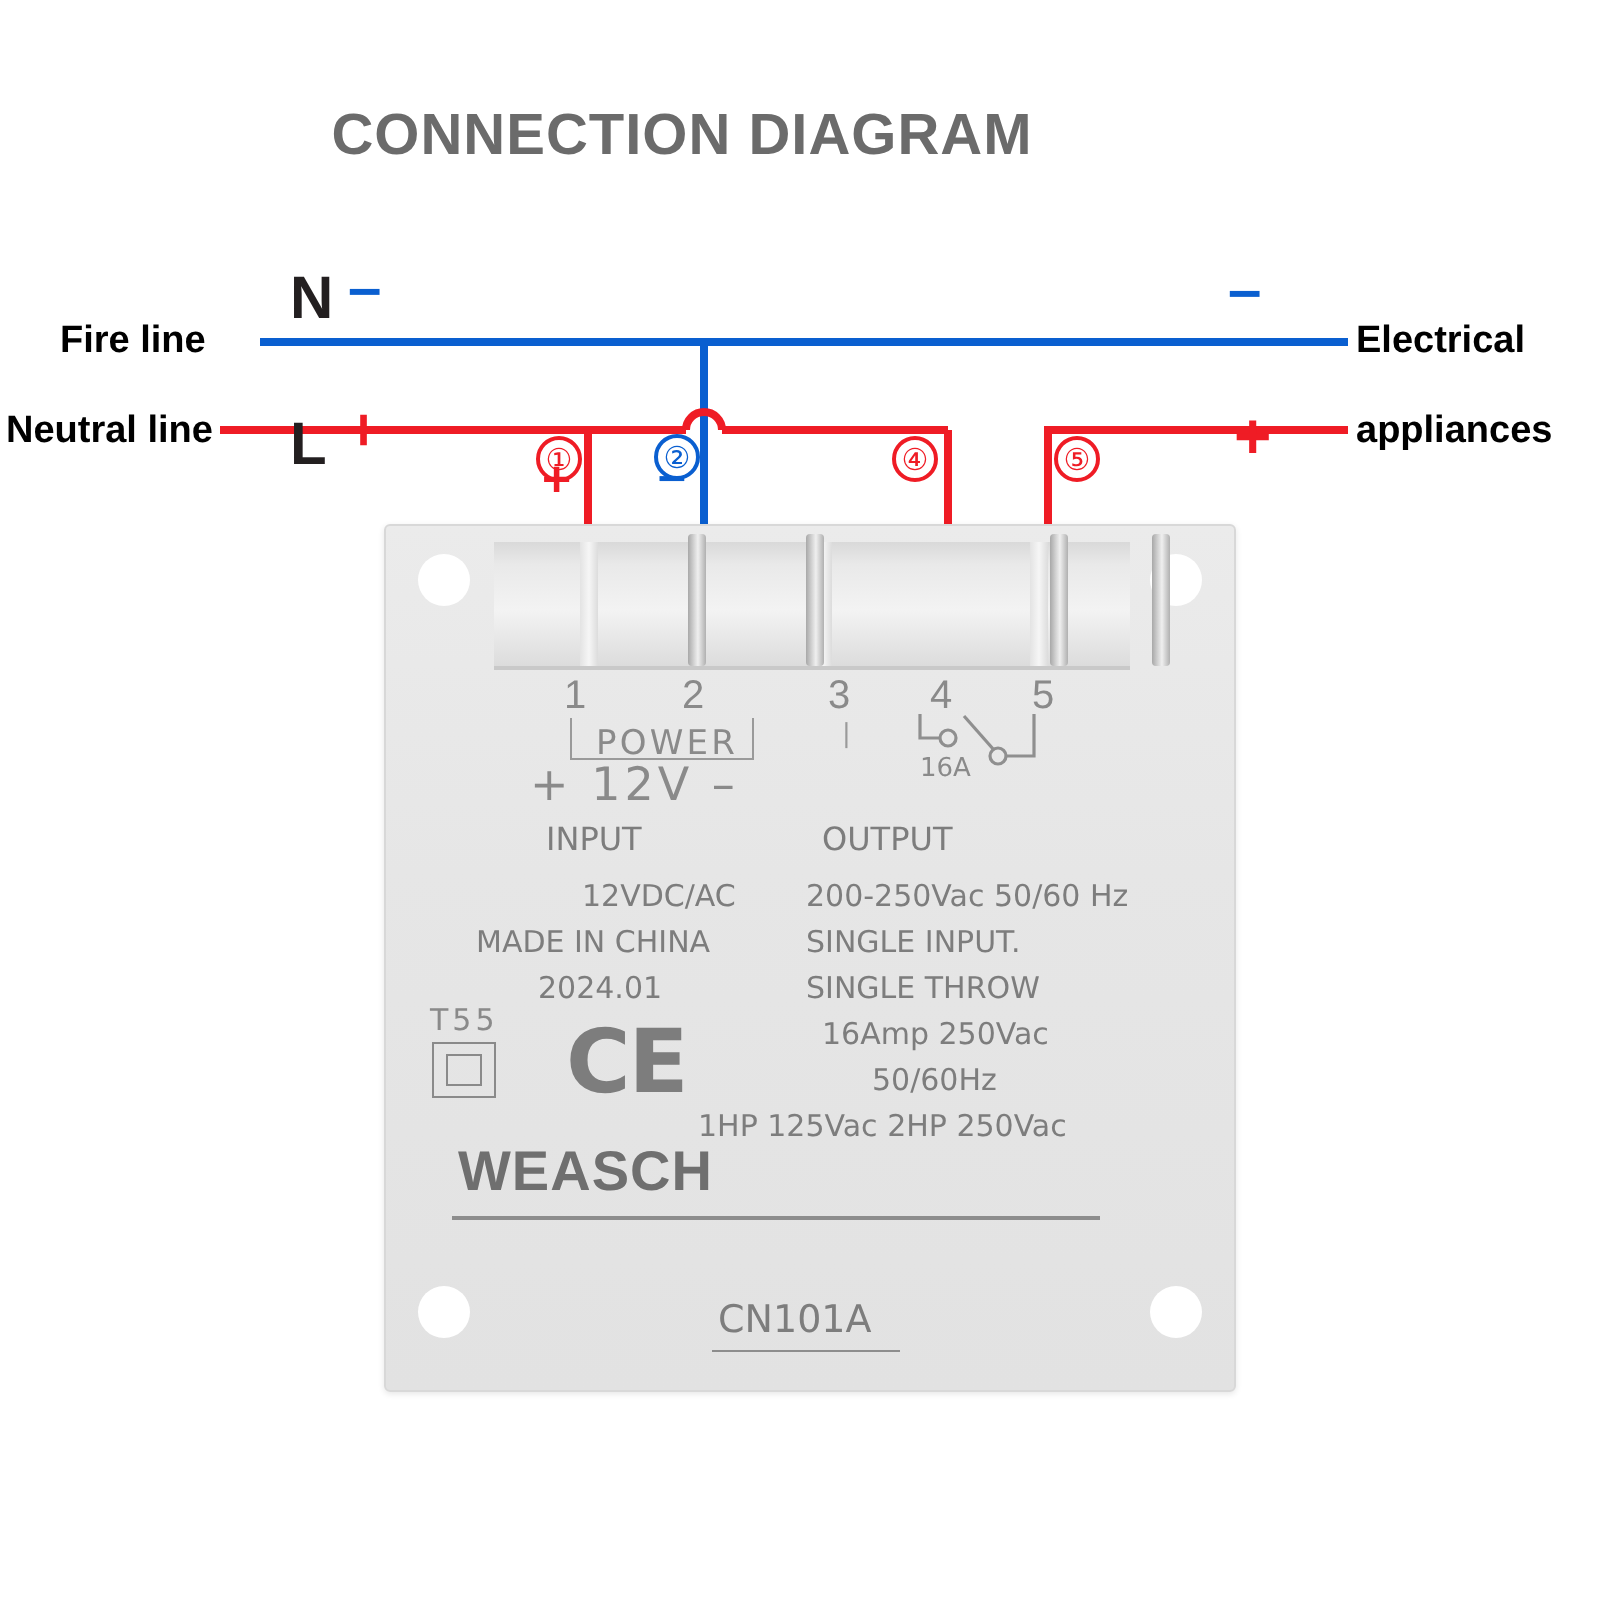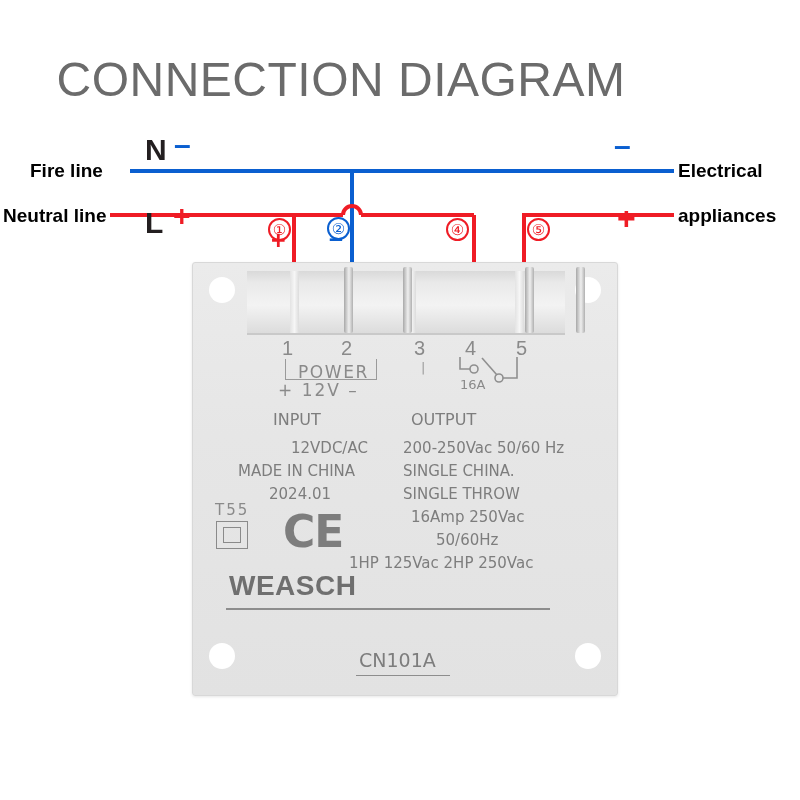--- a/index.html
+++ b/index.html
@@ -16,22 +16,22 @@
     overflow: hidden;
   }
 
   
   #title {
     position: absolute;
     left: 0;
     top: 52px;
     width: 682px;
     text-align: center;
-    font-size: 48px;
-    font-weight: normal;
+    font-size: 29px;
+    font-weight: bold;
     color: #6b6b6b;
     letter-spacing: 0.5px;
   }
 
   
   #wiring {
     position: absolute;
     left: 0;
     top: 0;
     width: 800px;
@@ -164,21 +164,21 @@
 
   #power-word { left: 105px; top: 99px; font-size: 17px; letter-spacing: 1.6px; color: #8a8a8a; }
   #power-bracket {
     position: absolute;
     left: 92px; top: 96px;
     width: 90px; height: 20px;
     border-left: 1.5px solid #9a9a9a;
     border-right: 1.5px solid #9a9a9a;
     border-bottom: 1.5px solid #9a9a9a;
   }
-  #volt-line { left: 85px; top: 117px; font-size: 17px; letter-spacing: 2px; color: #8a8a8a; }
+  #volt-line { left: 72px; top: 117px; font-size: 23px; letter-spacing: 2px; color: #8a8a8a; }
   #tick-3 { left: 228px; top: 97px; font-size: 13px; color: #9a9a9a; }
   #amp-label { left: 267px; top: 114px; font-size: 13px; color: #8a8a8a; }
 
   .spec {
     position: absolute;
     color: #7d7d7d;
     font-family: "DejaVu Sans", sans-serif;
     font-size: 15px;
     white-space: nowrap;
   }
@@ -336,21 +336,21 @@
     <div class="print" id="amp-label">16A</div>
 
     <div class="spec" id="head-input">INPUT</div>
     <div class="spec" id="head-output">OUTPUT</div>
 
     <div class="spec" id="in-1">12VDC/AC</div>
     <div class="spec" id="in-2">MADE IN CHINA</div>
     <div class="spec" id="in-3">2024.01</div>
 
     <div class="spec" id="out-1">200-250Vac  50/60 Hz</div>
-    <div class="spec" id="out-2">SINGLE   CHINA.</div>
+    <div class="spec" id="out-2">SINGLE   INPUT.</div>
     <div class="spec" id="out-3">SINGLE   THROW</div>
     <div class="spec" id="out-4">16Amp   250Vac</div>
     <div class="spec" id="out-5">50/60Hz</div>
     <div class="spec" id="out-6">1HP   125Vac    2HP   250Vac</div>
 
     <div class="print" id="t55">T55</div>
     <div id="classII-outer">
       <div id="classII-inner"></div>
     </div>
     <div id="ce-mark">CE</div>

